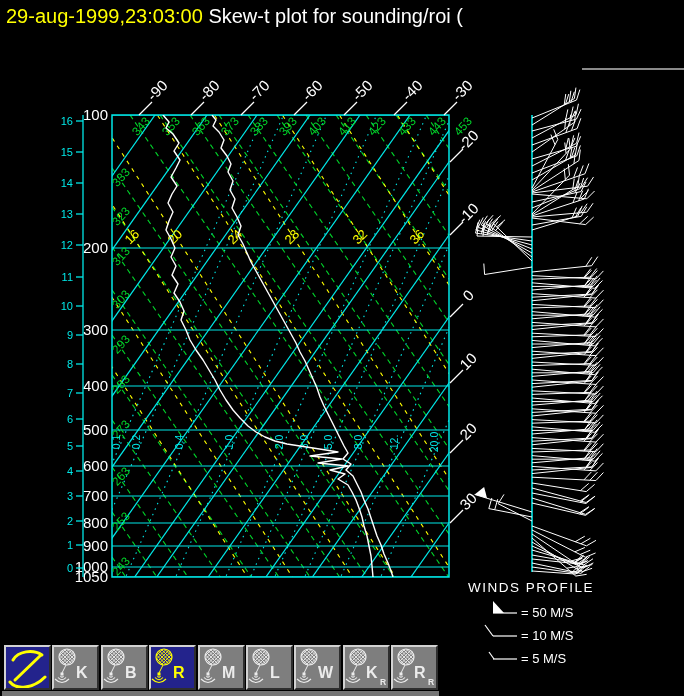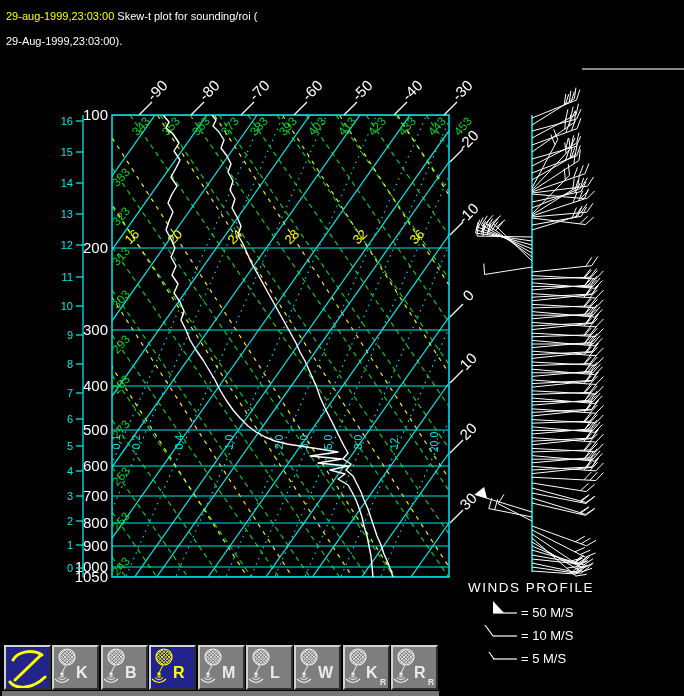--- a/index.html
+++ b/index.html
@@ -1,37 +1,36 @@
 <!DOCTYPE html>
 <html><head>
 <meta charset="utf-8">
 <style>
   html,body{margin:0;padding:0;background:#000;width:684px;height:696px;overflow:hidden;
     font-family:"Liberation Sans", sans-serif;}
   #screen{position:relative;width:684px;height:696px;background:#000;}
-  #titlebar{position:absolute;left:6px;top:4px;width:660px;line-height:25px;font-size:11px;
+  #titlebar{position:absolute;left:6px;top:4px;width:660px;line-height:25px;font-size:20px;
     color:#fff;letter-spacing:0px;}
   #titlebar .ts{color:#ffff00;}
   #divider{position:absolute;left:582px;top:68px;width:102px;height:2px;background:#8a8a8a;}
   #chart{position:absolute;left:0;top:0;}
   #toolbar{position:absolute;left:0;top:643px;width:684px;height:53px;}
   .btn{position:absolute;top:2px;width:47px;height:45px;background:#7e7e7e;box-sizing:border-box;
     border-top:2px solid #d2d2d2;border-left:2px solid #d2d2d2;
     border-bottom:2px solid #2e2e2e;border-right:2px solid #2e2e2e;cursor:pointer;}
   .btn.sel{background:#23238c;}
   #bottomstrip{position:absolute;left:2px;top:691px;width:437px;height:5px;background:#757575;}
   svg text{font-family:"Liberation Sans", sans-serif;}
 </style>
 </head>
 <body>
 
 <div id="screen">
   <div id="titlebar">
     <div><span class="ts">29-aug-1999,23:03:00</span><span>  Skew-t plot for sounding/roi (</span></div>
-    <div>29-Aug-1999,23:03:00).</div>
   </div>
   <div id="divider"></div>
   <svg id="chart" width="684" height="696" viewBox="0 0 684 696">
       <defs>
         <clipPath id="plotclip">
           <rect x="112" y="115" width="337" height="462"></rect>
         </clipPath>
       </defs>
       <g clip-path="url(#plotclip)">
         <line x1="-176" y1="1126" x2="424" y2="-254" stroke="#00e8e8" stroke-width="1.1" stroke-dasharray="1.5 4.5"></line>

